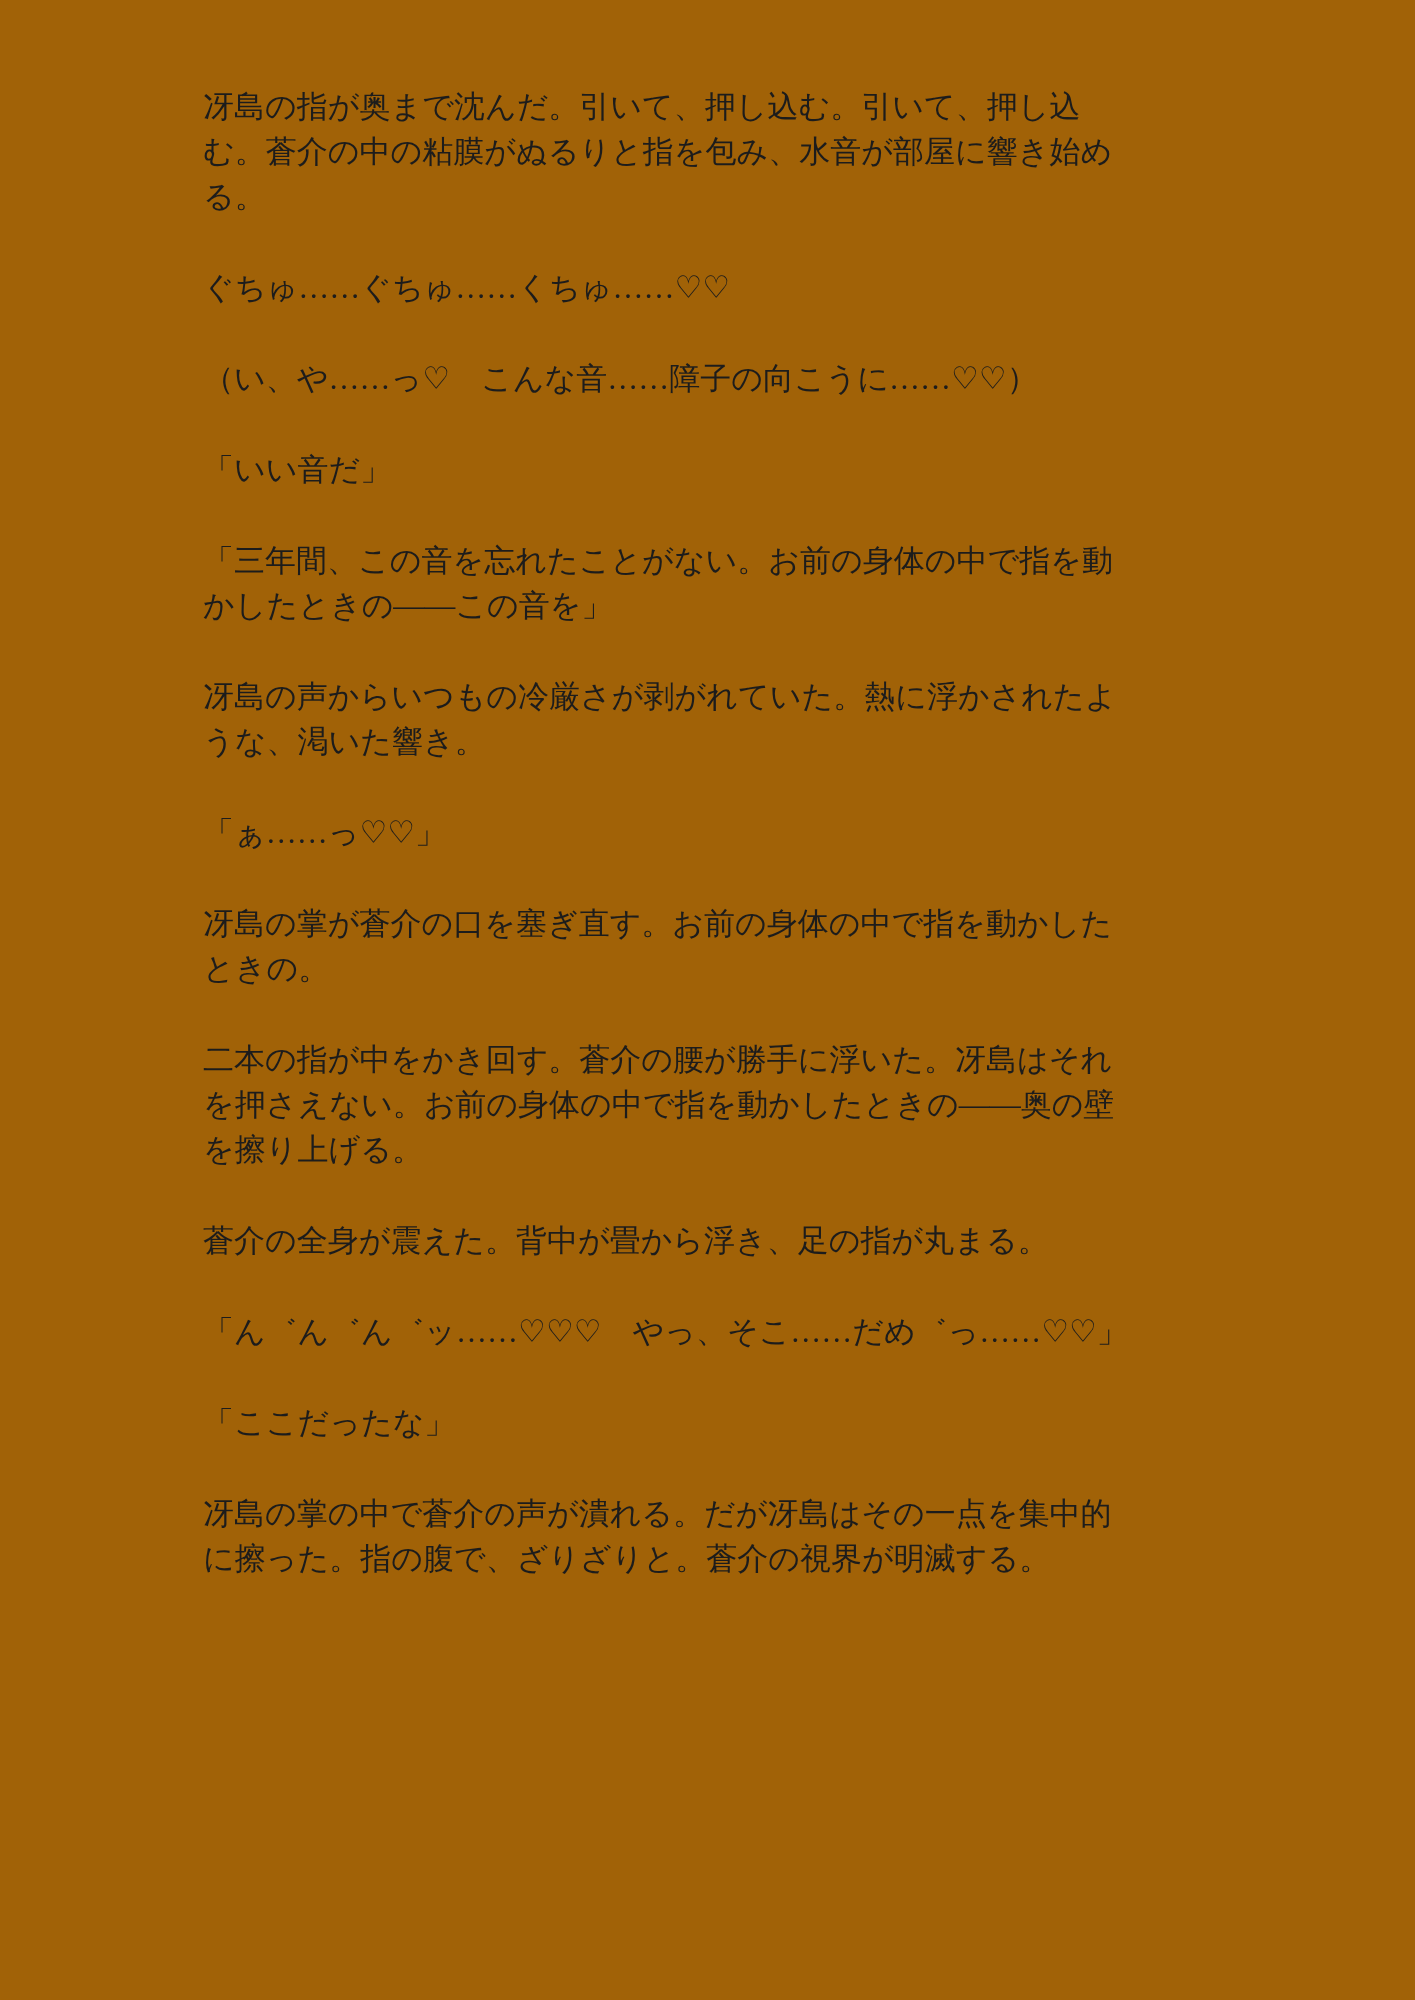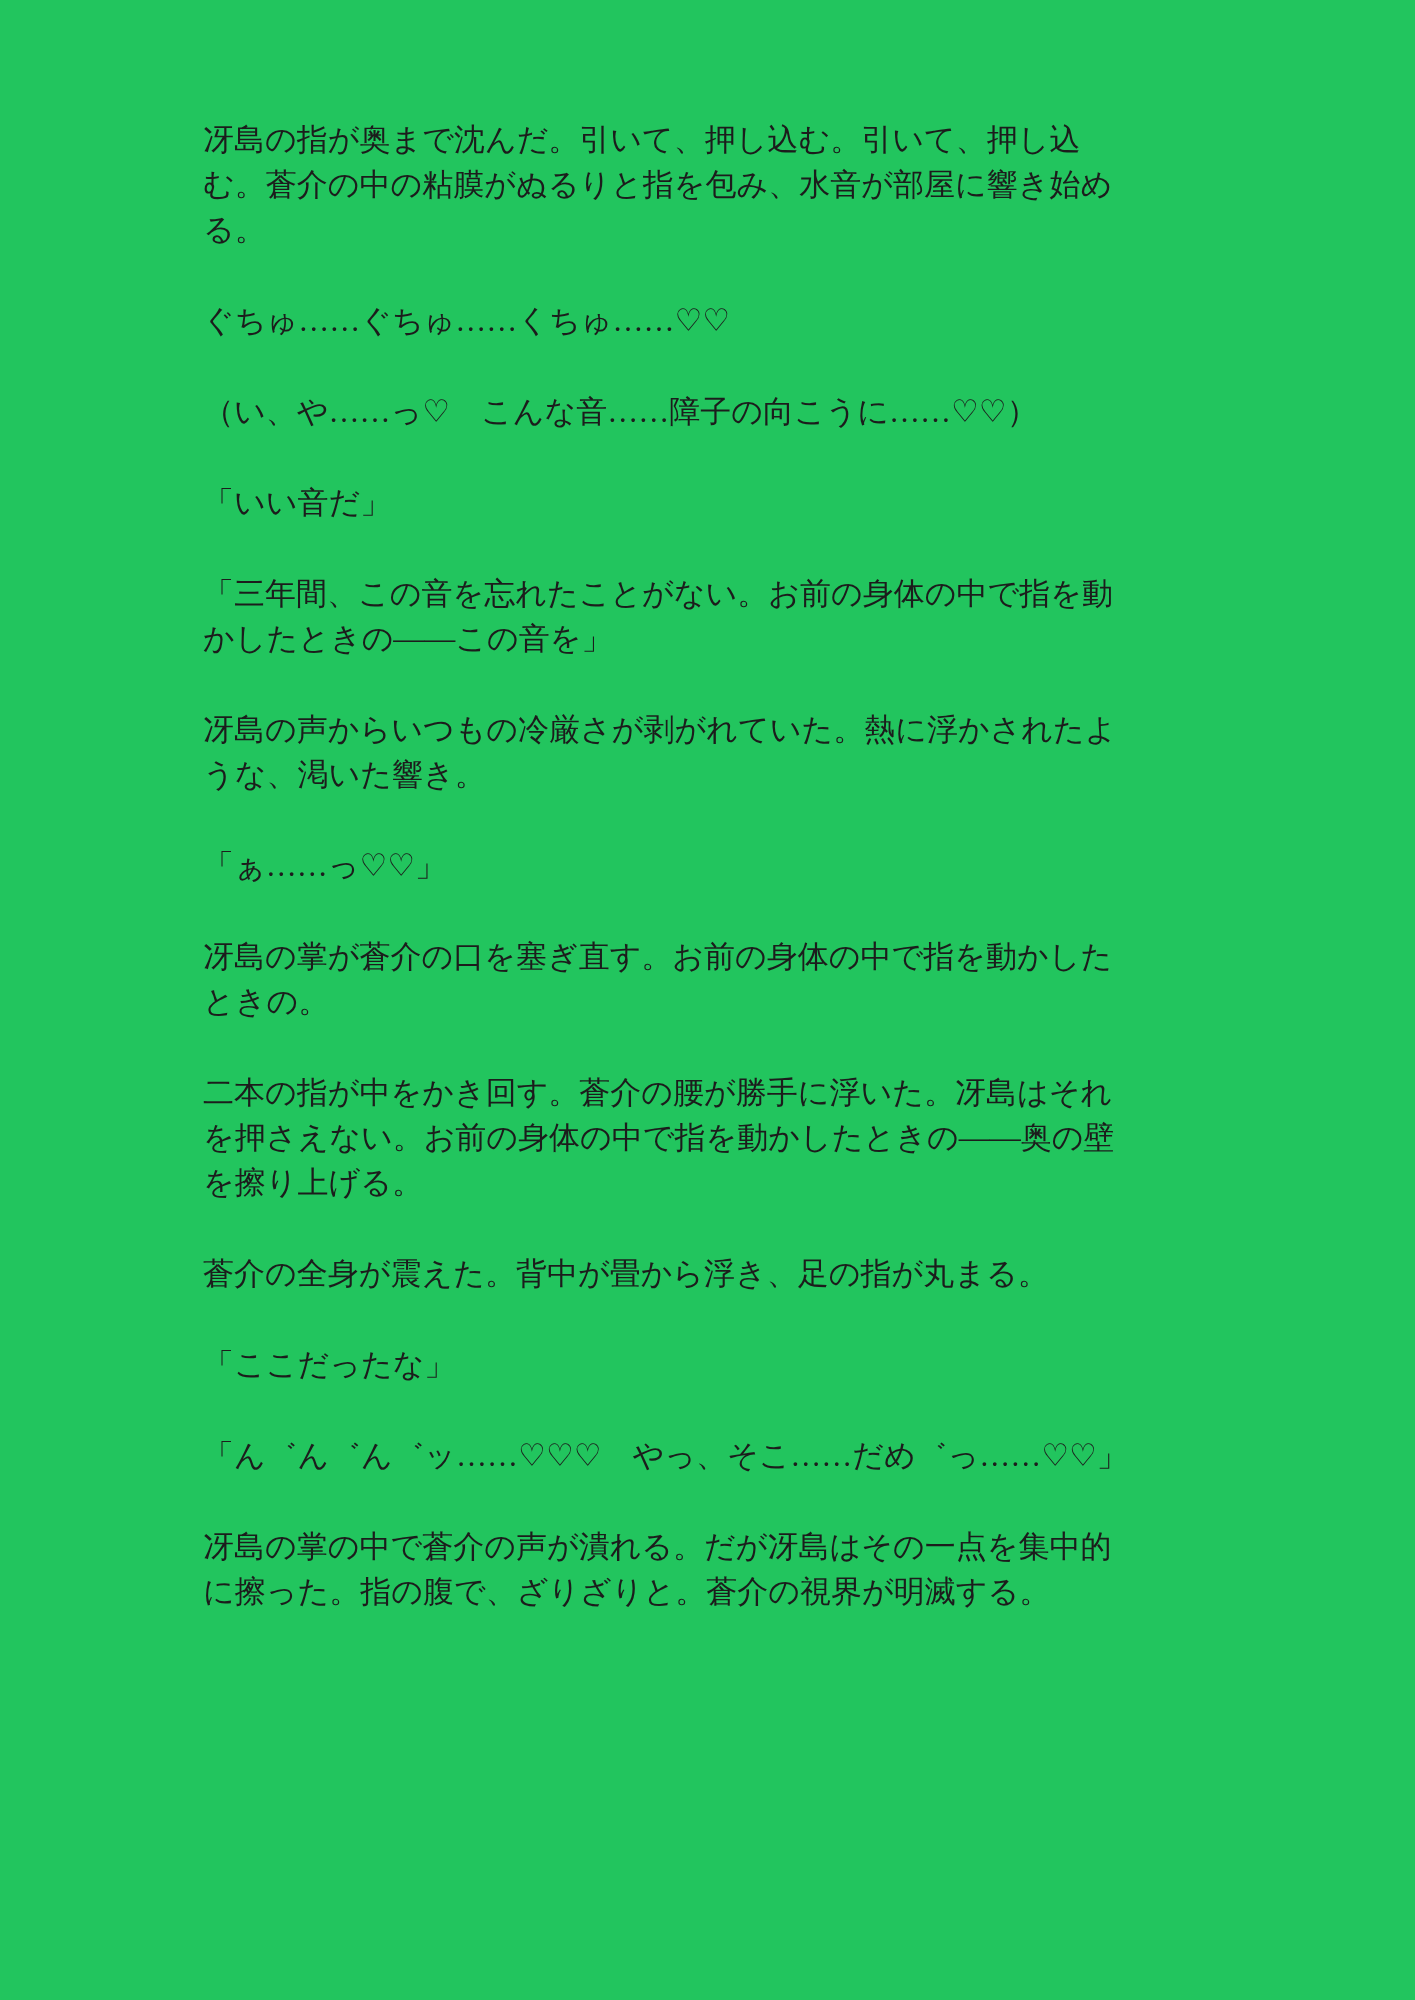--- a/index.html
+++ b/index.html
@@ -5,23 +5,23 @@
   html, body {
     margin: 0;
     padding: 0;
     background: #ffffff;
   }
   .page {
     position: relative;
     width: 1415px;
     height: 2000px;
     margin: 0 auto;
-    background: #22c55e;
+    background: #a16207;
     box-sizing: border-box;
-    padding: 117px 278px 0 203px;
+    padding: 84px 278px 0 203px;
     overflow: hidden;
   }
   .text-column p {
     margin: 0 0 46px 0;
     font-family: "Liberation Serif", "DejaVu Serif", serif;
     font-size: 31px;
     line-height: 45px;
     letter-spacing: 0px;
     color: #1c1c1c;
     text-align: left;
@@ -37,17 +37,17 @@
     <p>冴島の指が奥まで沈んだ。引いて、押し込む。引いて、押し込む。蒼介の中の粘膜がぬるりと指を包み、水音が部屋に響き始める。</p>
     <p>ぐちゅ……ぐちゅ……くちゅ……♡♡</p>
     <p>（い、や……っ♡　こんな音……障子の向こうに……♡♡）</p>
     <p>「いい音だ」</p>
     <p>「三年間、この音を忘れたことがない。お前の身体の中で指を動かしたときの——この音を」</p>
     <p>冴島の声からいつもの冷厳さが剥がれていた。熱に浮かされたような、渇いた響き。</p>
     <p>「ぁ……っ♡♡」</p>
     <p>冴島の掌が蒼介の口を塞ぎ直す。お前の身体の中で指を動かしたときの。</p>
     <p>二本の指が中をかき回す。蒼介の腰が勝手に浮いた。冴島はそれを押さえない。お前の身体の中で指を動かしたときの——奥の壁を擦り上げる。</p>
     <p>蒼介の全身が震えた。背中が畳から浮き、足の指が丸まる。</p>
+    <p>「ん゛ん゛ん゛ッ……♡♡♡　やっ、そこ……だめ゛っ……♡♡」</p>
     <p>「ここだったな」</p>
-    <p>「ん゛ん゛ん゛ッ……♡♡♡　やっ、そこ……だめ゛っ……♡♡」</p>
     <p>冴島の掌の中で蒼介の声が潰れる。だが冴島はその一点を集中的に擦った。指の腹で、ざりざりと。蒼介の視界が明滅する。</p>
   </div>
 </div>
 
 </body></html>

